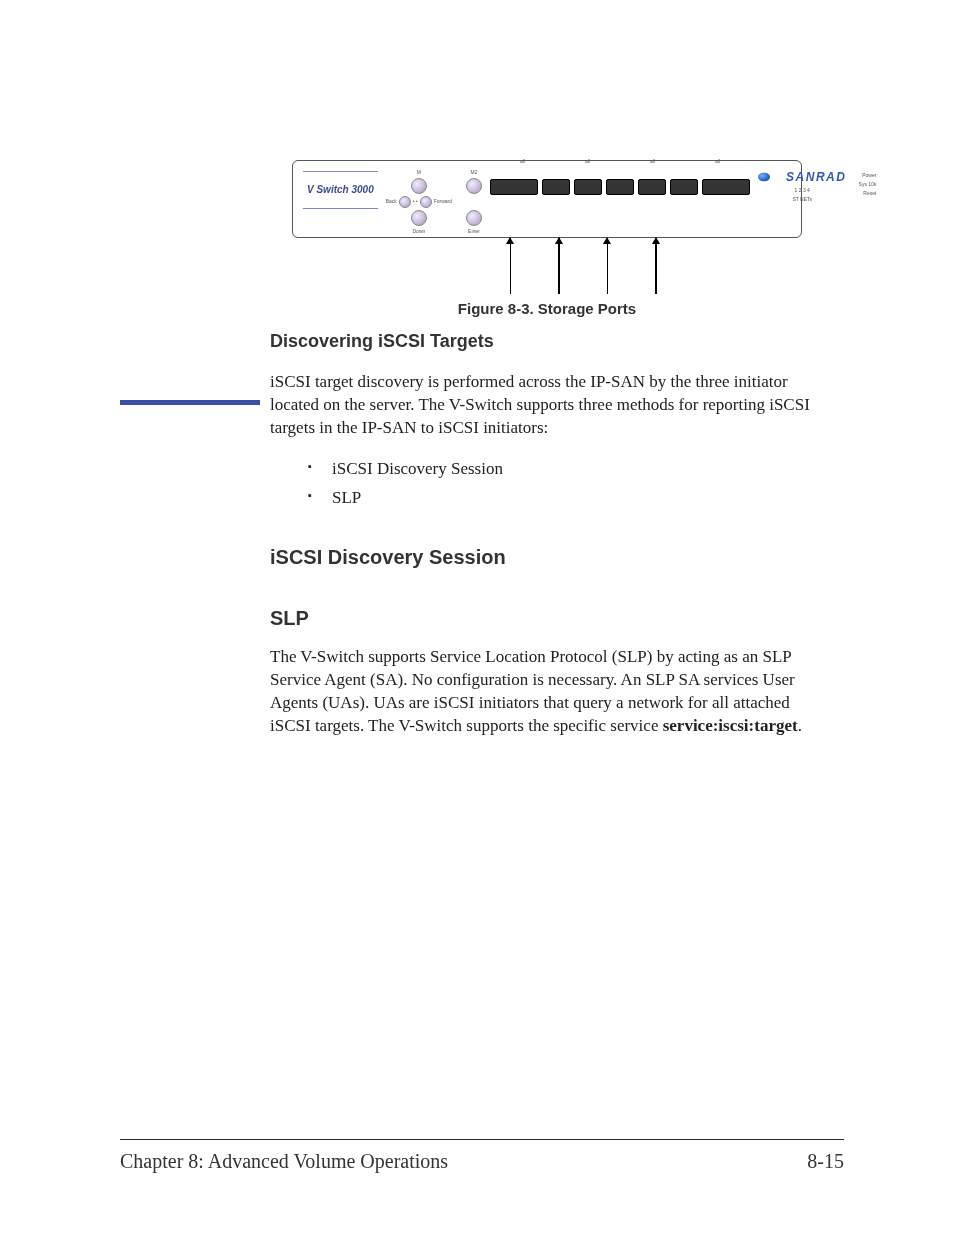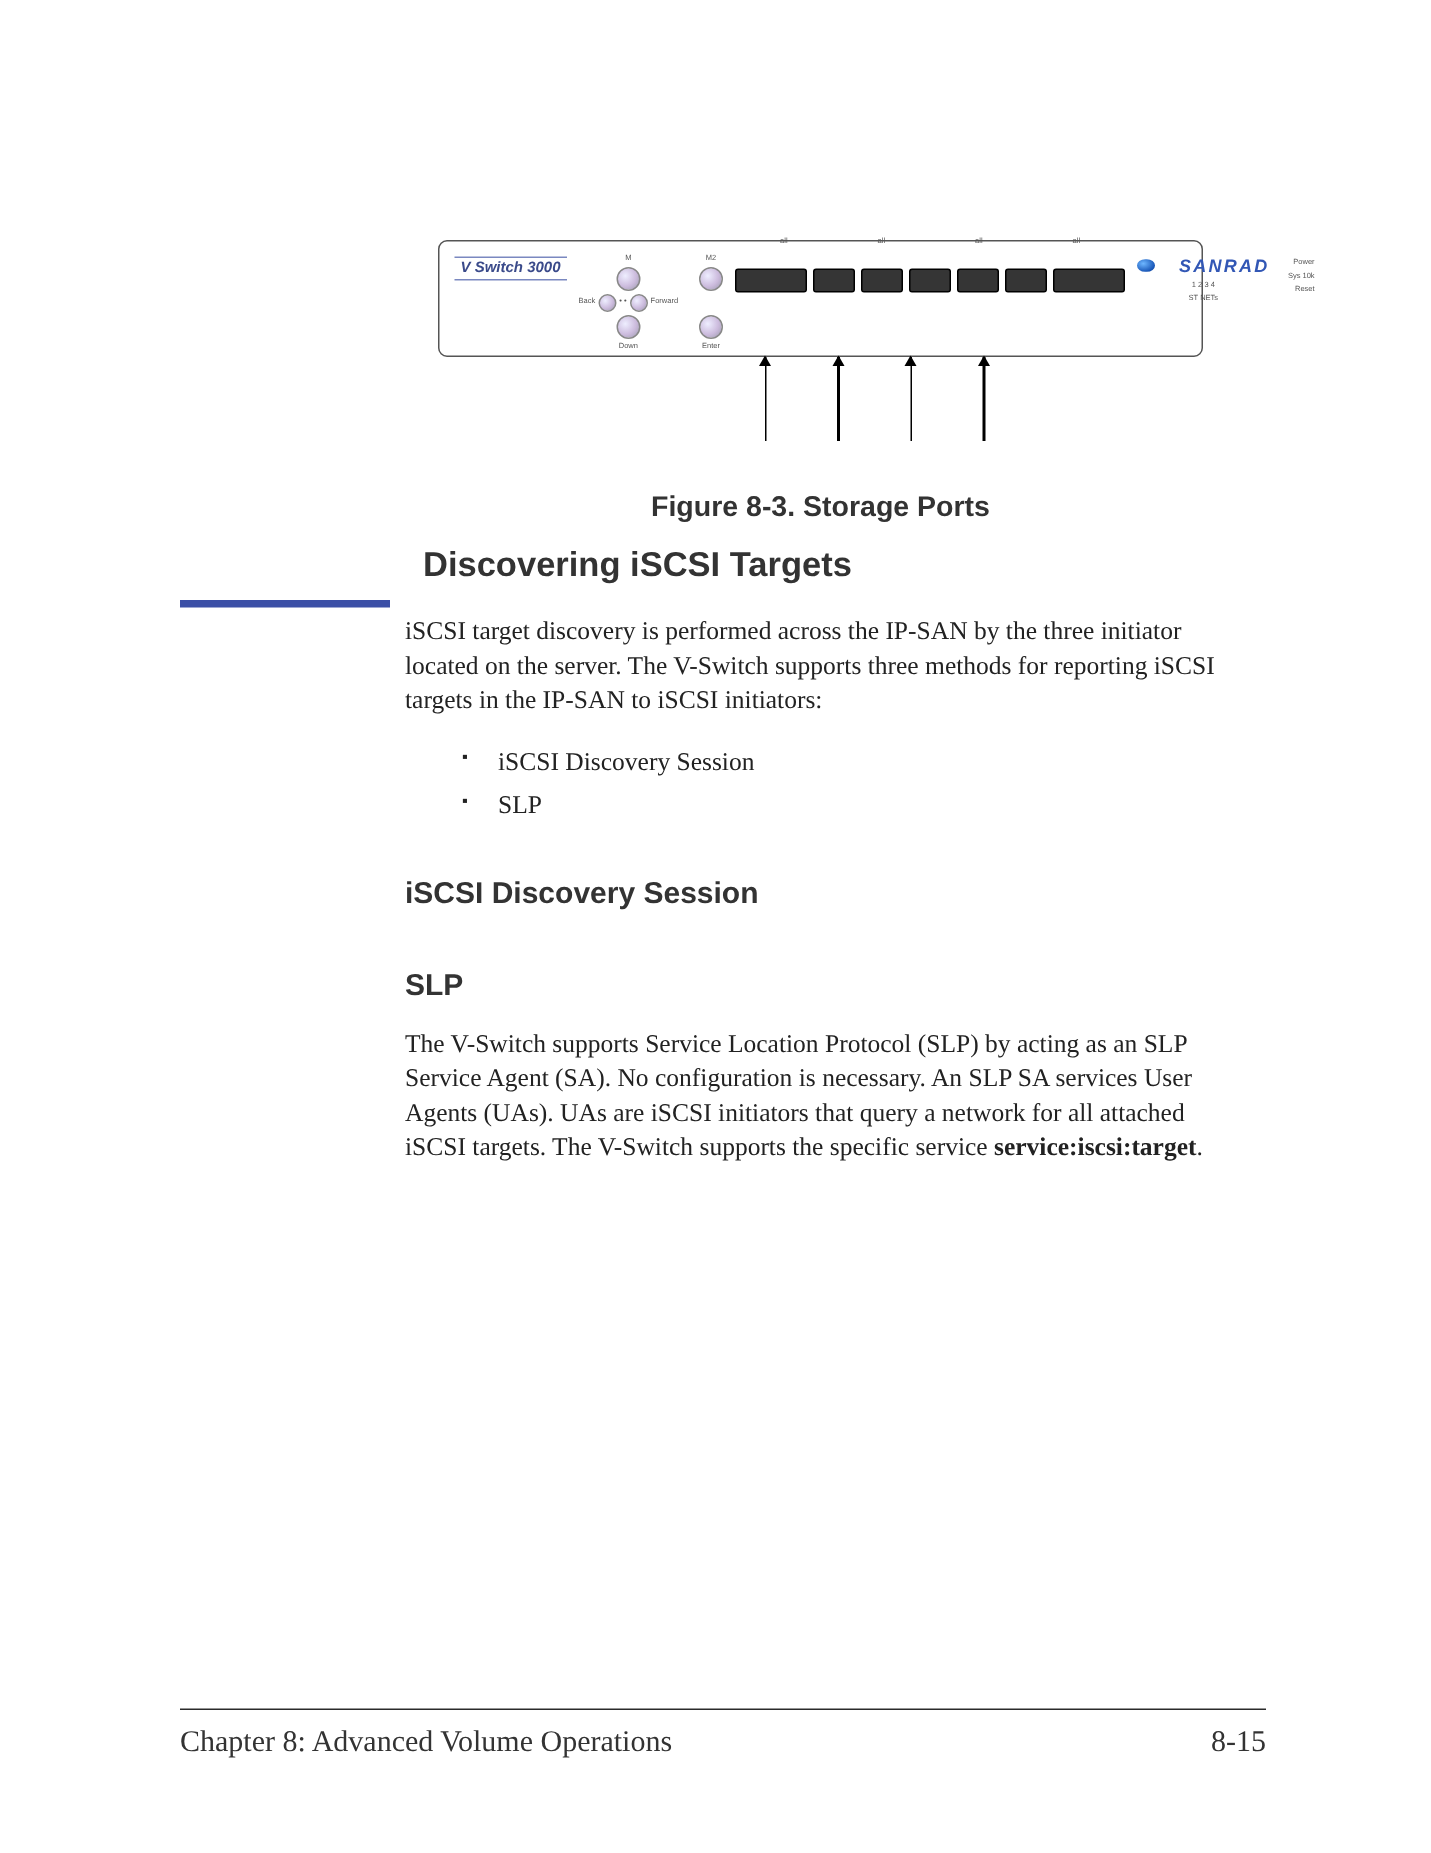--- a/index.html
+++ b/index.html
@@ -42,21 +42,21 @@
     padding-top: 4px;
   }
   .device-badge {
     font-family: Arial, sans-serif;
     font-weight: bold;
     font-style: italic;
     font-size: 10px;
     color: #3a4a8a;
     border-top: 1px solid #7a88c0;
     border-bottom: 1px solid #7a88c0;
-    padding: 0 4px;
+    padding: 11px 4px;
   }
   .device-controls {
     flex: 0 0 auto;
     display: flex;
     gap: 14px;
     padding-top: 2px;
   }
   .knob-col {
     display: flex;
     flex-direction: column;
@@ -174,42 +174,42 @@
     position: absolute;
     top: -1px;
     left: 50%;
     transform: translateX(-50%);
     border-left: 4px solid transparent;
     border-right: 4px solid transparent;
     border-bottom: 7px solid #000;
   }
   .figure-caption {
     text-align: center;
-    font-size: 19px;
+    font-size: 15px;
     font-weight: 600;
     font-family: Arial, sans-serif;
-    margin-top: 32px;
+    margin-top: 5px;
     color: #333;
   }
 
   
   .keyline {
     position: absolute;
     left: 120px;
     top: 400px;
     width: 140px;
     height: 5px;
     background: #3b4fa6;
   }
 
   .section-heading {
     font-family: Arial, Helvetica, sans-serif;
-    font-size: 23px;
+    font-size: 18px;
     color: #333;
-    margin: 0 0 18px 12px;
+    margin: 0 0 18px 0;
   }
   .subheading {
     font-family: Arial, Helvetica, sans-serif;
     font-size: 20px;
     color: #333;
     margin: 34px 0 14px 0;
   }
   .para {
     margin: 0 0 18px 0;
     text-align: left;

